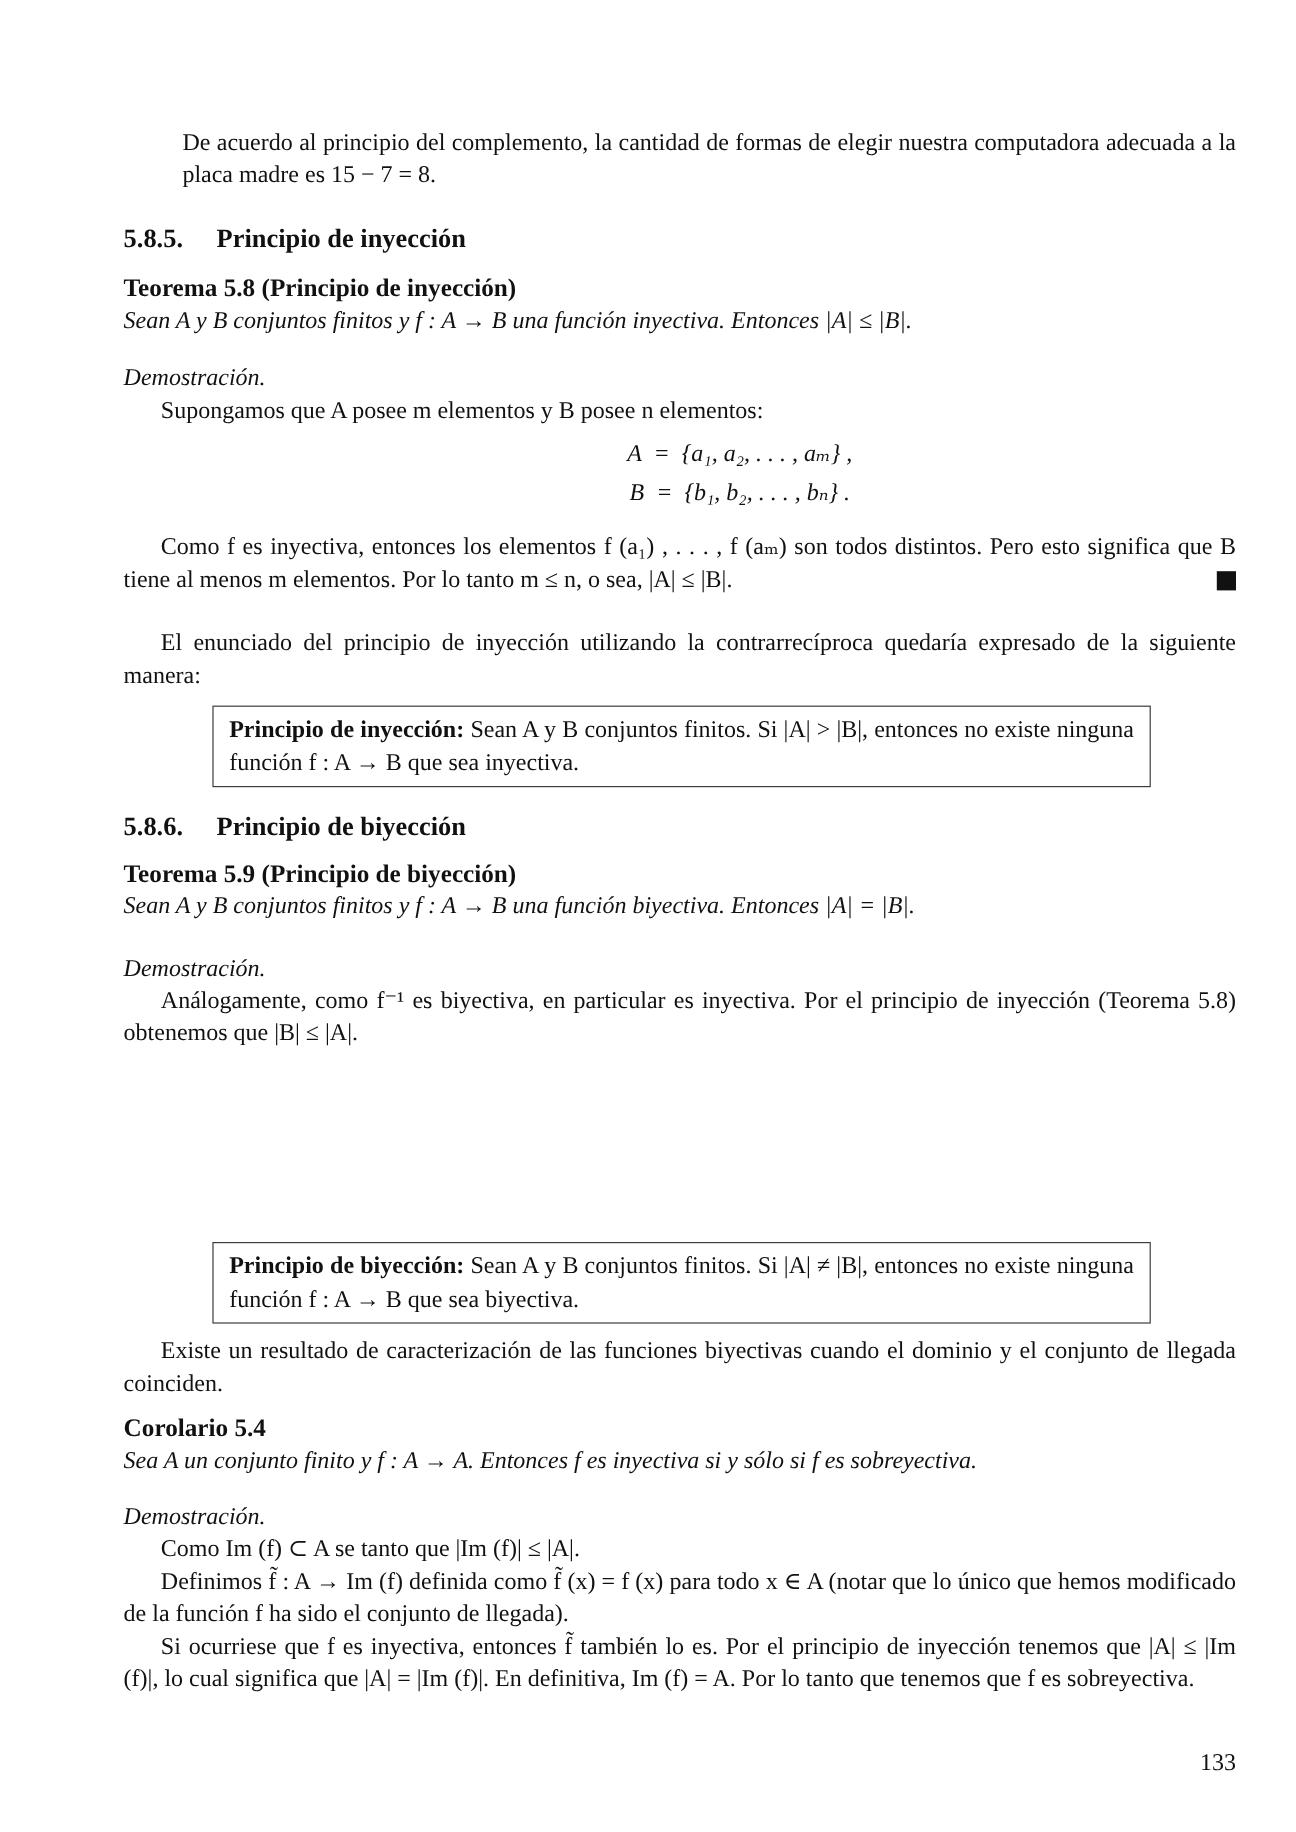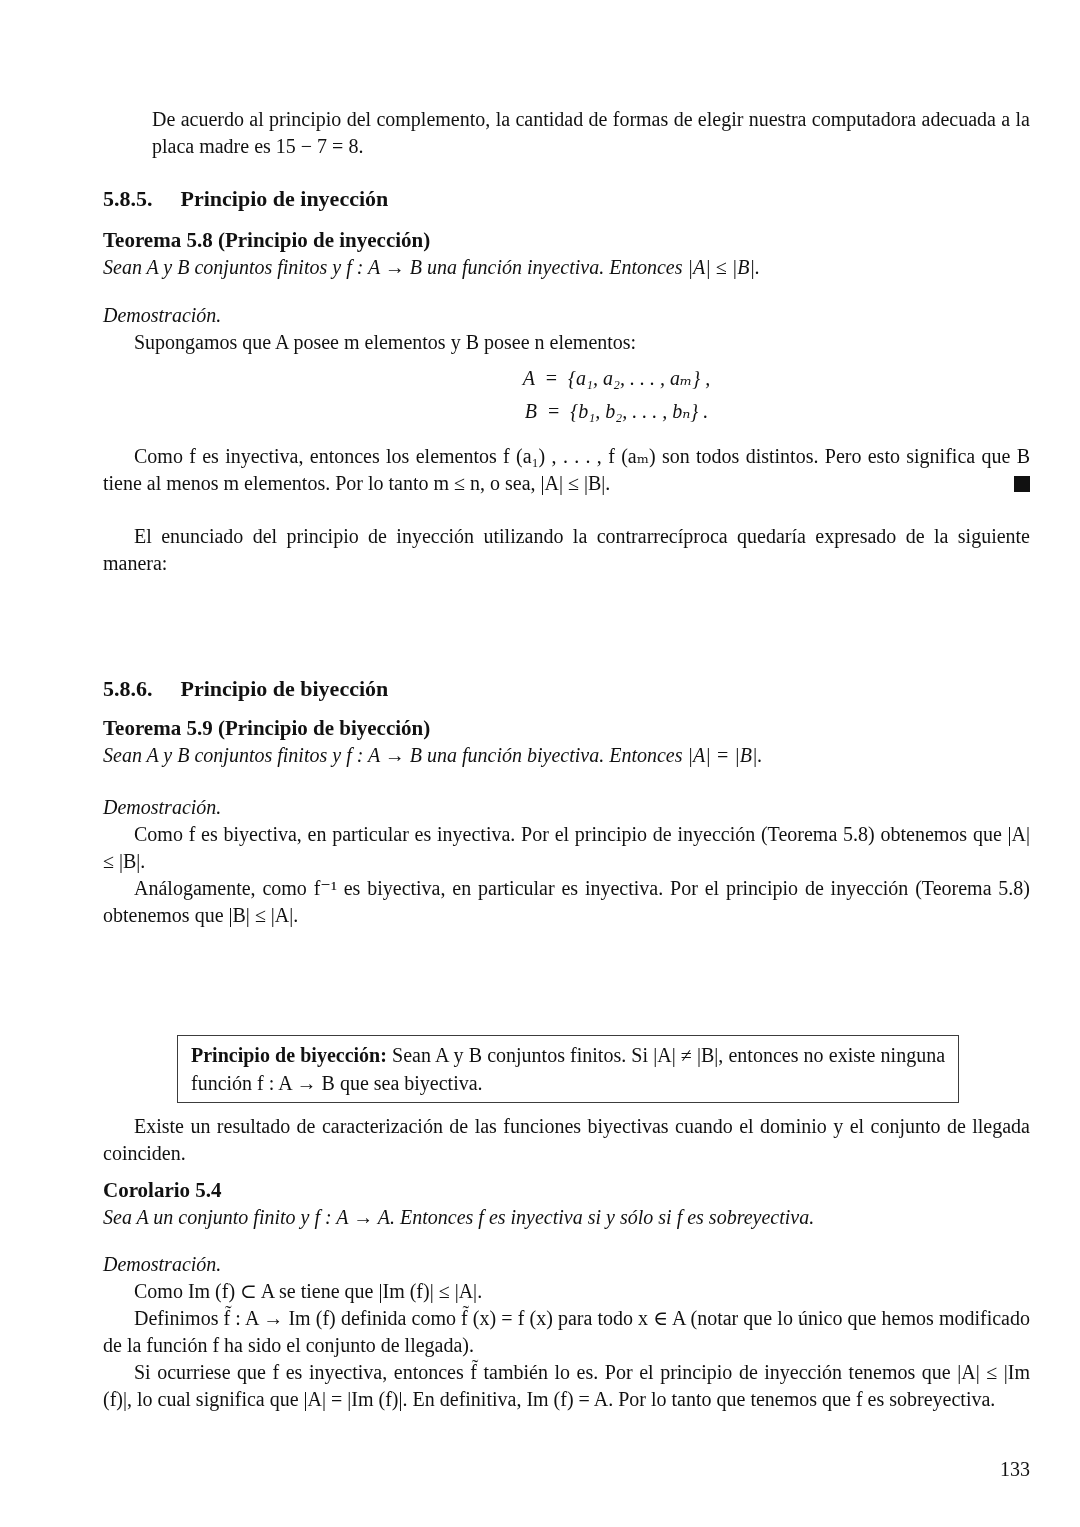--- a/index.html
+++ b/index.html
@@ -82,52 +82,54 @@
   </div>
 
   <div class="blk" style="top:443px">
     <p class="pindent"><span>Como f es inyectiva, entonces los elementos f (a₁) , . . . , f (aₘ) son todos distintos. Pero esto significa que B tiene al menos m elementos. Por lo tanto m ≤ n, o sea, |A| ≤ |B|.</span><span class="qed">■</span></p>
   </div>
 
   <div class="blk" style="top:523px">
     <p class="pindent">El enunciado del principio de inyección utilizando la contrarrecíproca quedaría expresado de la siguiente manera:</p>
   </div>
 
+  <div class="blk principle-box" style="top:588px">
+    <p><span class="box-title">Principio de inyección:</span> <span>Sean A y B conjuntos finitos. Si |A| &gt; |B|, entonces no existe ninguna función f : A → B que sea inyectiva.</span></p>
+  </div>
 
   <h2 class="blk subsection" style="top:674px">
     <span class="secnum">5.8.6.</span><span class="sectitle">Principio de biyección</span>
   </h2>
 
   <h3 class="blk thm-title" style="top:714px">Teorema 5.9 (Principio de biyección)</h3>
   <div class="blk" style="top:742px">
     <p class="thm-statement">Sean A y B conjuntos finitos y f : A → B una función biyectiva. Entonces |A| = |B|.</p>
   </div>
 
   <div class="blk" style="top:794px">
     <p class="proof-label">Demostración.</p>
-    <p class="pindent">Como f es biyectiva, en particular es inyectiva. Por el principio de inyección (Teorema 5.8) obtenemos que |A| ≤ |B|.</p>
     <p class="pindent">Análogamente, como f⁻¹ es biyectiva, en particular es inyectiva. Por el principio de inyección (Teorema 5.8) obtenemos que |B| ≤ |A|.</p>
   </div>
 
 
   <div class="blk principle-box" style="top:1035px">
     <p><span class="box-title">Principio de biyección:</span> <span>Sean A y B conjuntos finitos. Si |A| ≠ |B|, entonces no existe ninguna función f : A → B que sea biyectiva.</span></p>
   </div>
 
   <div class="blk" style="top:1113px">
     <p class="pindent">Existe un resultado de caracterización de las funciones biyectivas cuando el dominio y el conjunto de llegada coinciden.</p>
   </div>
 
   <h3 class="blk thm-title" style="top:1176px">Corolario 5.4</h3>
   <div class="blk" style="top:1204px">
     <p class="thm-statement">Sea A un conjunto finito y f : A → A. Entonces f es inyectiva si y sólo si f es sobreyectiva.</p>
   </div>
 
   <div class="blk" style="top:1251px">
     <p class="proof-label">Demostración.</p>
-    <p class="pindent">Como Im (f) ⊂ A se tiene que |Im (f)| ≤ |A|.</p>
+    <p class="pindent">Como Im (f) ⊂ A se tanto que |Im (f)| ≤ |A|.</p>
     <p class="pindent">Definimos f̃ : A → Im (f) definida como f̃ (x) = f (x) para todo x ∈ A (notar que lo único que hemos modificado de la función f ha sido el conjunto de llegada).</p>
     <p class="pindent">Si ocurriese que f es inyectiva, entonces f̃ también lo es. Por el principio de inyección tenemos que |A| ≤ |Im (f)|, lo cual significa que |A| = |Im (f)|. En definitiva, Im (f) = A. Por lo tanto que tenemos que f es sobreyectiva.</p>
   </div>
 
   <div class="blk page-number" style="top:1456px">133</div>
 
 </div>
 
 </body></html>

